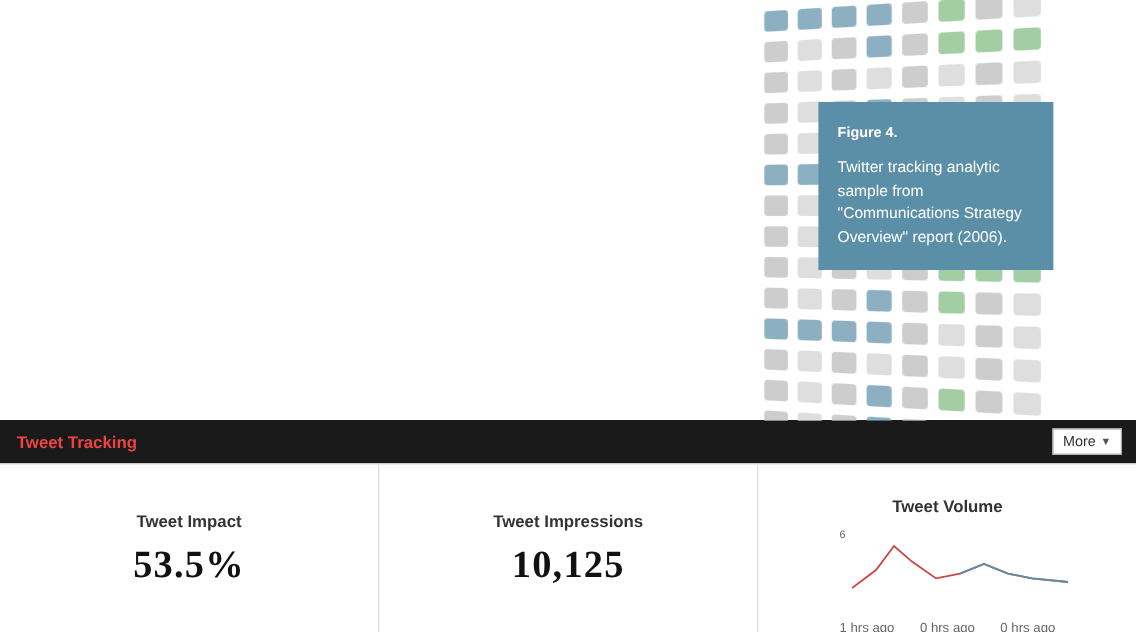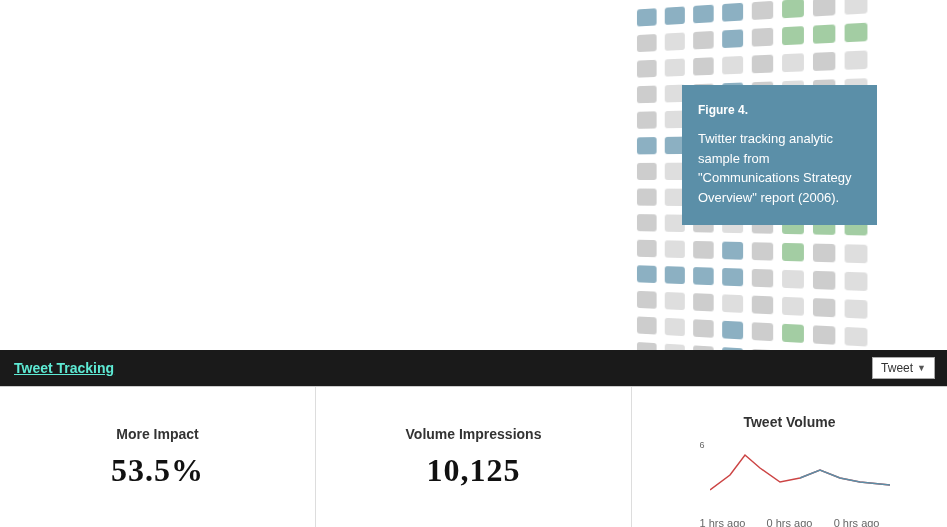--- a/index.html
+++ b/index.html
@@ -85,22 +85,21 @@
       height: 36px;
       display: flex;
       align-items: center;
       justify-content: space-between;
       padding: 0 12px 0 14px;
     }
 
     .bottom-bar .bar-title {
       font-size: 14px;
       font-weight: bold;
-      color: #5eead4;
-      text-decoration: underline;
+      color: #ef4444;
     }
 
     .more-btn {
       background: #fff;
       color: #333;
       border: 1px solid #aaa;
       font-size: 12px;
       padding: 3px 8px;
       cursor: pointer;
       display: flex;
@@ -297,34 +296,34 @@
   <div class="info-box">
     <div class="figure-label">Figure 4.</div>
     <div class="figure-text">Twitter tracking analytic sample from "Communications Strategy Overview" report (2006).</div>
   </div>
 
 </div>
 
 <div class="bottom-bar">
   <span class="bar-title">Tweet Tracking</span>
   <button class="more-btn">
-    <span>Tweet</span>
+    <span>More</span>
     <span class="arrow">▼</span>
   </button>
 </div>
 
 <div class="metrics-row">
 
   <div class="metric-card">
-    <div class="metric-label">More Impact</div>
+    <div class="metric-label">Tweet Impact</div>
     <div class="metric-value">53.5%</div>
   </div>
 
   <div class="metric-card">
-    <div class="metric-label">Volume Impressions</div>
+    <div class="metric-label">Tweet Impressions</div>
     <div class="metric-value">10,125</div>
   </div>
 
   <div class="metric-card">
     <div class="metric-label">Tweet Volume</div>
     <div class="mini-chart">
       
       <div style="position:absolute; top:0; left:0; font-size:9px; color:#666;">6</div>
       <svg class="sparkline" viewBox="0 0 180 55" style="margin-left:10px;">
 

